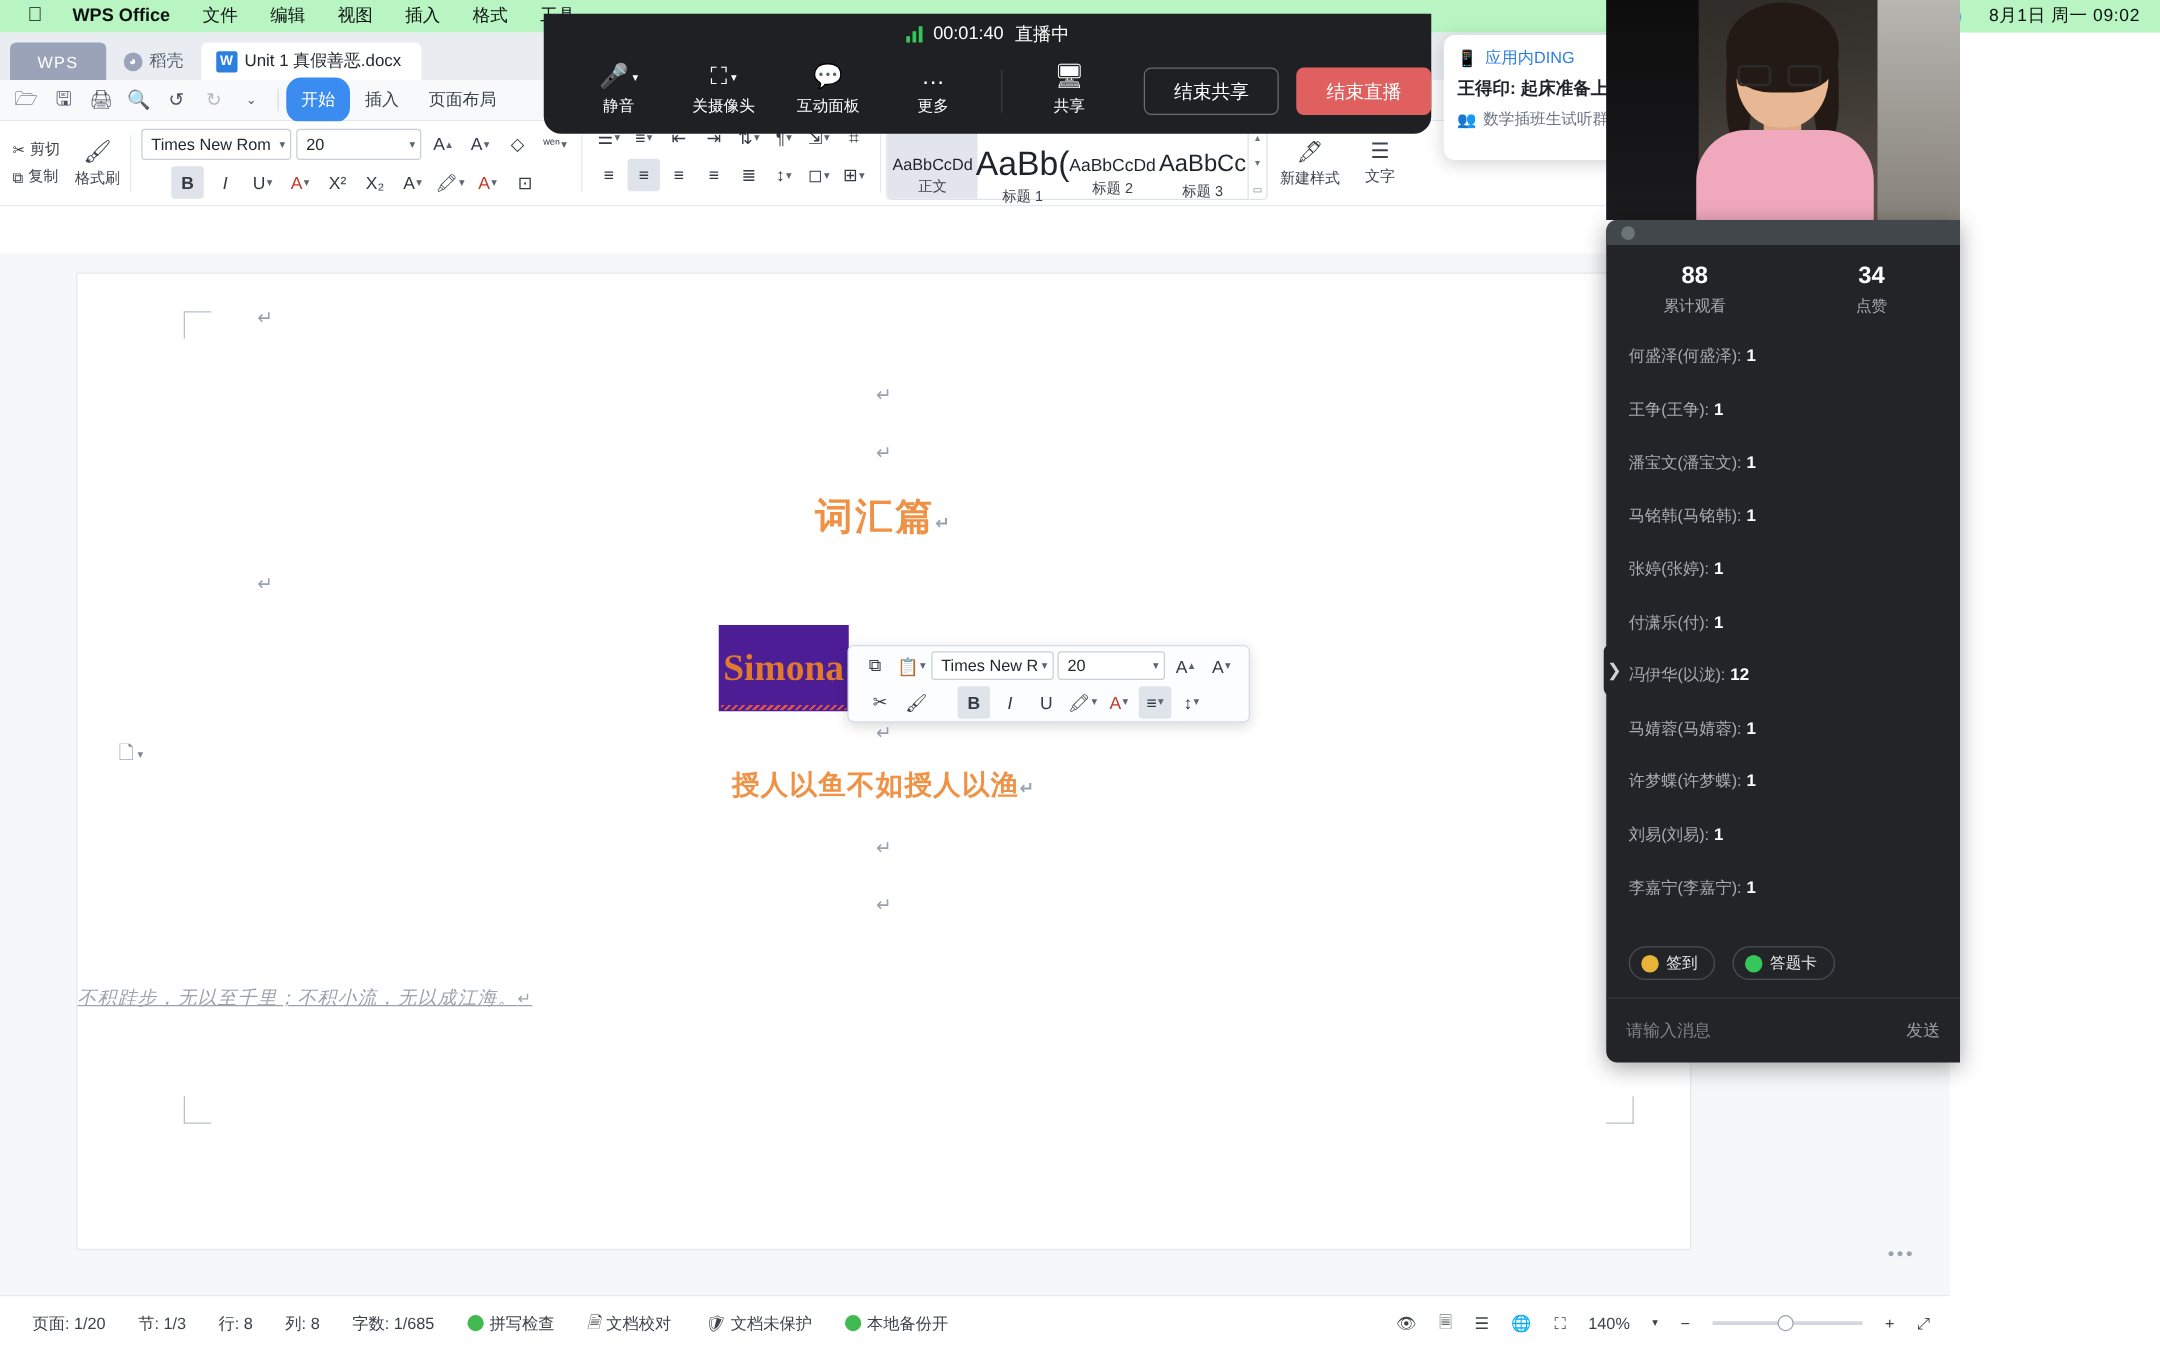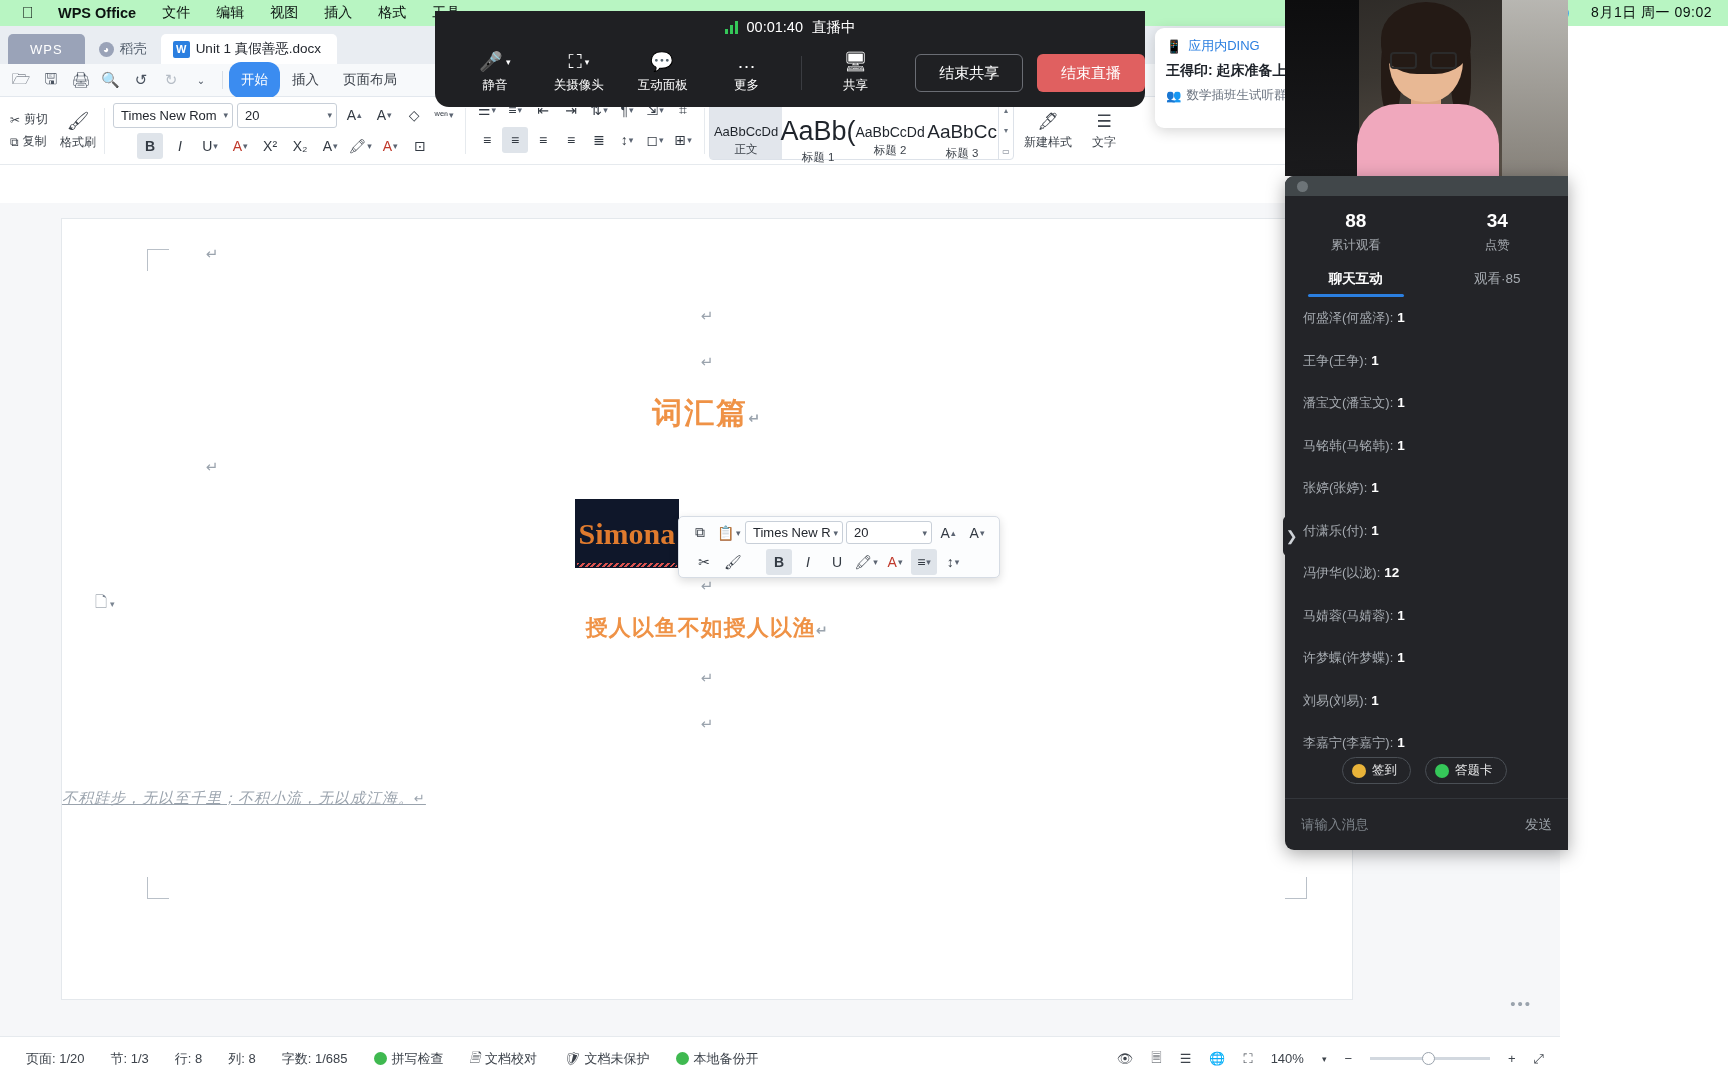--- a/index.html
+++ b/index.html
@@ -85,21 +85,21 @@
   .pg-mark { position:absolute; width:22px; height:22px; }
   .pg-mark.tl { left:85px; top:30px; border-left:1.3px solid #b9c0c8; border-top:1.3px solid #b9c0c8;}
   .pg-mark.bl { left:85px; bottom:100px; border-left:1.3px solid #b9c0c8; border-bottom:1.3px solid #b9c0c8;}
   .pg-mark.br { right:45px; bottom:100px; border-right:1.3px solid #b9c0c8; border-bottom:1.3px solid #b9c0c8;}
   .pilcrow { color:#9aa3ad; font-size:15px; }
   .doc-title { text-align:center; color:#ef9246; font-weight:bold; font-size:62px; letter-spacing:3px;
                font-family:"DejaVu Sans", sans-serif; }
   .doc-h2 { text-align:center; color:#ef9246; font-weight:bold; font-size:30px; letter-spacing:2px; }
   .doc-name { text-align:center; font-size:30px; font-weight:bold; color:#ef9246;
               font-family:"Liberation Serif", serif; }
-  .doc-name .sel-en { background:#0f172a; color:#e07b2e; padding:18px 4px; position:relative; }
+  .doc-name .sel-en { background:#4c1d95; color:#e07b2e; padding:18px 4px; position:relative; }
   .doc-name .sel-en:after{content:"";position:absolute;left:2px;right:2px;bottom:1px;height:4px;
      background:repeating-linear-gradient(135deg,#d9534f 0 2px,transparent 2px 4px);}
   .doc-sub { text-align:center; color:#ef9246; font-weight:bold; font-size:22px; letter-spacing:1px;}
   .doc-foot { text-align:left; color:#9aa3ad; font-size:15px; font-style:italic; letter-spacing:1px;text-decoration:underline;}
   .ph-icon { position:absolute; left:95px; top:388px; display:flex; align-items:center; gap:3px; color:#7b8592; font-size:15px;}
 
   
   .mini { position:absolute; left:678px; top:490px; width:322px; height:62px; background:#fcfdfe;
           border:1px solid #d6dce4; border-radius:5px; box-shadow:0 3px 10px rgba(0,0,0,.14); z-index:20;
           display:flex; flex-direction:column; justify-content:center; padding:0 8px; gap:3px;}
@@ -175,21 +175,21 @@
   .live-stat .num { font-size:19px; font-weight:bold; color:#fff; }
   .live-stat .lab { font-size:12.5px; color:#a6abb1; margin-top:5px; }
   .live-tabs { display:flex; padding:6px 0 0; }
   .live-tab { flex:1; text-align:center; font-size:13.5px; color:#a6abb1; padding-bottom:9px; position:relative;}
   .live-tab.active { color:#fff; font-weight:bold; }
   .live-tab.active:after { content:""; position:absolute; left:50%; transform:translateX(-50%); bottom:0;
                            width:96px; height:3px; background:#2b7fe0; border-radius:2px;}
   .live-list { flex:1; overflow:hidden; padding:12px 0 0 18px; }
   .live-msg { font-size:13px; color:#a6abb1; margin-bottom:24.5px; }
   .live-msg b { color:#fff; margin-left:4px; font-size:13.5px;}
-  .live-acts { display:flex; gap:14px; padding:4px 0 14px 18px;margin-left:39px; }
+  .live-acts { display:flex; gap:14px; padding:4px 0 14px 18px; }
   .act { height:27px; border:1px solid #4a4f55; border-radius:14px; display:flex; align-items:center;
          gap:6px; padding:0 13px 0 9px; font-size:12.5px; color:#e8e9ea;}
   .act i { width:14px;height:14px;border-radius:50%; display:block;}
   .live-input { border-top:1px solid #33363b; height:52px; display:flex; align-items:center;
                 padding:0 16px; font-size:13.5px; color:#7d838a;}
   .live-input .send { margin-left:auto; color:#9aa1a8; }
   .live-arrow { position:absolute; left:1283px; top:516px; width:17px; height:40px; background:#232428;
                 border-radius:5px 0 0 5px; color:#cfd3d8; display:flex; align-items:center;
                 justify-content:center; font-size:14px; z-index:58; }
 
@@ -569,24 +569,20 @@
       <div class="live-stat">
         <div class="num">88</div>
         <div class="lab">累计观看</div>
       </div>
       <div class="live-stat">
         <div class="num">34</div>
         <div class="lab">点赞</div>
       </div>
     </div>
 
-    <div class="live-tabs">
-      <div class="live-tab active">聊天互动</div>
-      <div class="live-tab">观看·85</div>
-    </div>
 
     <div class="live-list">
       <div class="live-msg"><span>何盛泽(何盛泽):</span><b>1</b></div>
       <div class="live-msg"><span>王争(王争):</span><b>1</b></div>
       <div class="live-msg"><span>潘宝文(潘宝文):</span><b>1</b></div>
       <div class="live-msg"><span>马铭韩(马铭韩):</span><b>1</b></div>
       <div class="live-msg"><span>张婷(张婷):</span><b>1</b></div>
       <div class="live-msg"><span>付潇乐(付):</span><b>1</b></div>
       <div class="live-msg"><span>冯伊华(以泷):</span><b>12</b></div>
       <div class="live-msg"><span>马婧蓉(马婧蓉):</span><b>1</b></div>

